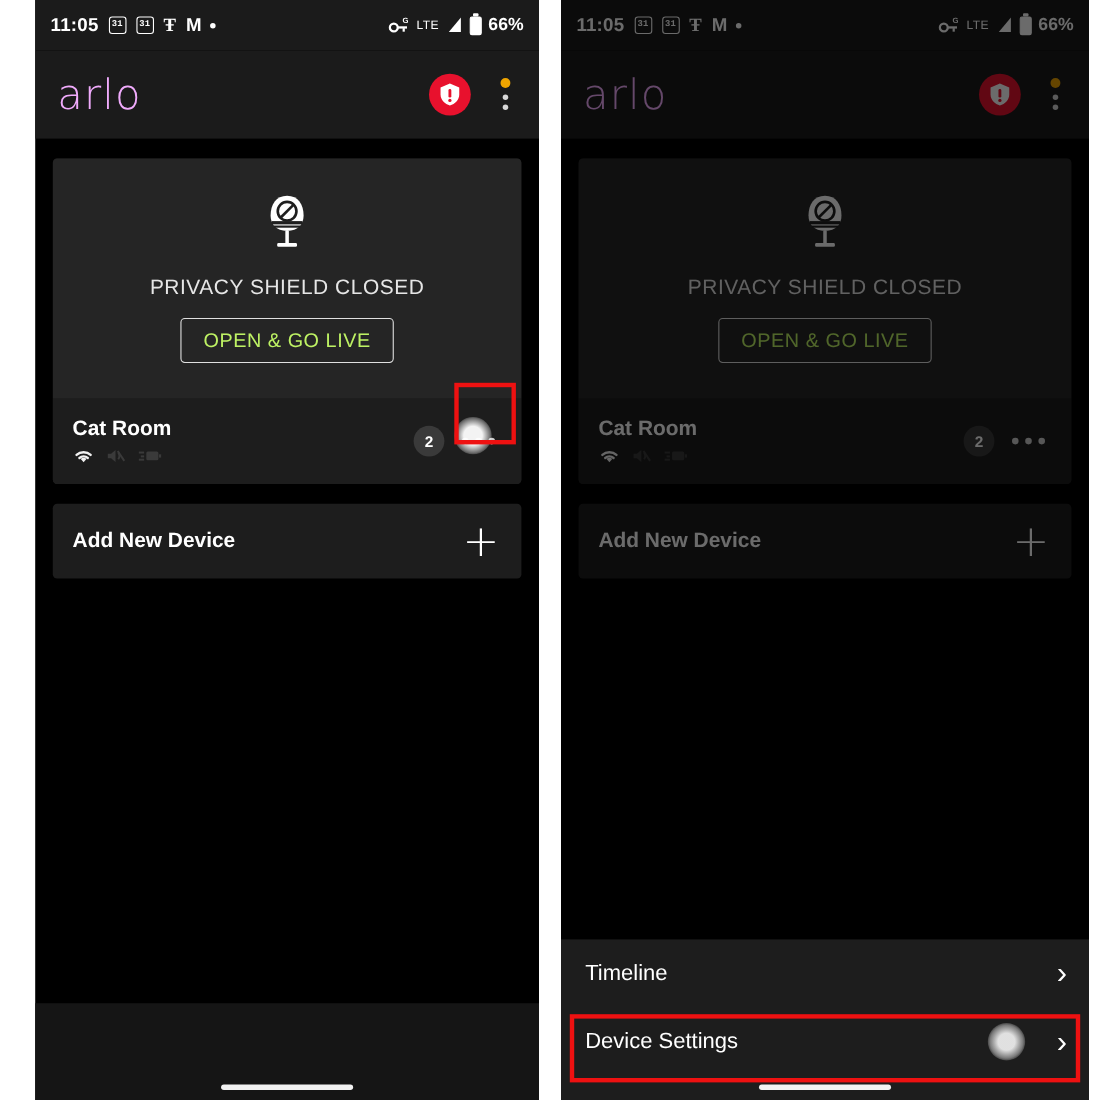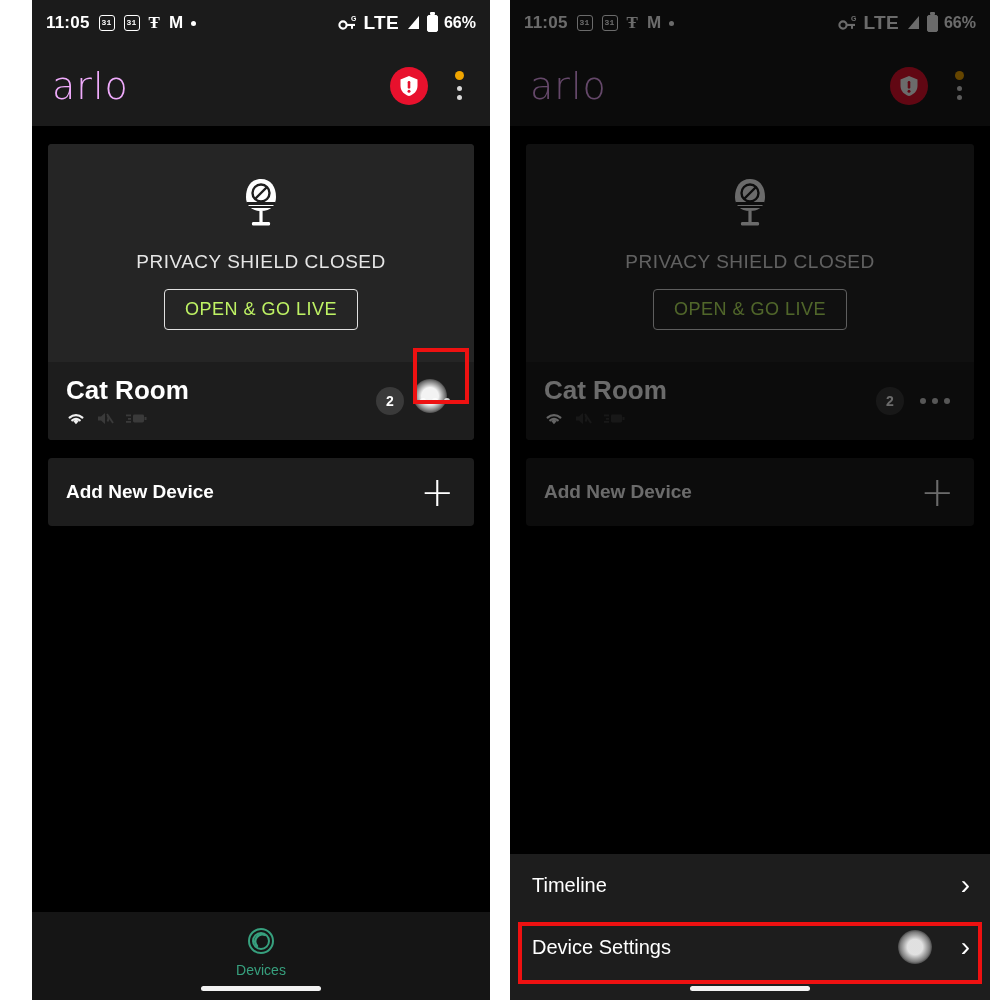--- a/index.html
+++ b/index.html
@@ -56,21 +56,21 @@
     border: 1.6px solid #ffffff;
     border-radius: 3px;
     font-size: 8px; font-weight: bold;
     display: flex; align-items: center; justify-content: center;
     line-height: 1;
     font-family: Liberation Mono, monospace;
   }
   .nyt-icon { font-family: "Liberation Serif", serif; font-size: 17px; font-weight: bold; }
   .gm-icon  { font-size: 17px; font-weight: bold; letter-spacing: -1px; }
   .dot-icon { width: 5px; height: 5px; border-radius: 50%; background: #fff; display:inline-block; }
-  .lte-txt  { font-size: 19px; font-weight: bold; letter-spacing: .3px; text-align: right; }
+  .lte-txt  { font-size: 11px; font-weight: normal; letter-spacing: .3px; text-align: right; }
   .battery {
     width: 11px; height: 17px;
     border: 1.6px solid #fff; border-radius: 2px;
     position: relative; background: #fff;
   }
   .battery::before {
     content:""; position:absolute; top:-4px; left:2.5px;
     width:5px; height:3px; background:#fff; border-radius:1px;
   }
   .pct { font-size: 16px; font-weight: bold; }
@@ -137,21 +137,21 @@
     padding: 9px 20px;
     background: transparent;
   }
   .card-footer {
     height: 78px;
     background: #1d1d1d;
     display: flex; align-items: center;
     padding: 0 16px 0 18px;
   }
   .dev-name {
-    color: #ffffff; font-size: 26px; font-weight: bold;
+    color: #ffffff; font-size: 19px; font-weight: bold;
     line-height: 1.1; margin-bottom: 7px;
   }
   .dev-icons { display: flex; align-items: center; gap: 10px; }
   .footer-spacer { flex: 1; }
   .count-badge {
     width: 28px; height: 28px; border-radius: 50%;
     background: #3a3a3a; color: #ffffff;
     font-size: 14px; font-weight: bold;
     display: flex; align-items: center; justify-content: center;
     margin-right: 8px;
@@ -348,28 +348,20 @@
         </div>
       </div>
 
       <div class="add-row">
         <span class="add-label">Add New Device</span>
         <span class="plus">+</span>
       </div>
     </div>
 
     <div class="bottomnav">
-      <div class="navitem active">
-        <svg width="30" height="30" viewBox="0 0 30 30">
-          <circle cx="15" cy="15" r="12" fill="none" stroke="#37a07e" stroke-width="2"></circle>
-          <circle cx="15" cy="15" r="8" fill="none" stroke="#37a07e" stroke-width="2"></circle>
-          <path d="M11 20 A7 7 0 0 1 19 9" fill="none" stroke="#37a07e" stroke-width="2.4" stroke-linecap="round"></path>
-        </svg>
-        <span class="navlabel">Devices</span>
-      </div>
       <div class="homebar"></div>
     </div>
 
     <div class="redbox" style="left:381px; top:348px; width:56px; height:56px;"></div>
   </div>
 
   <div class="panel right">
 
     <div class="dimmed">
 

